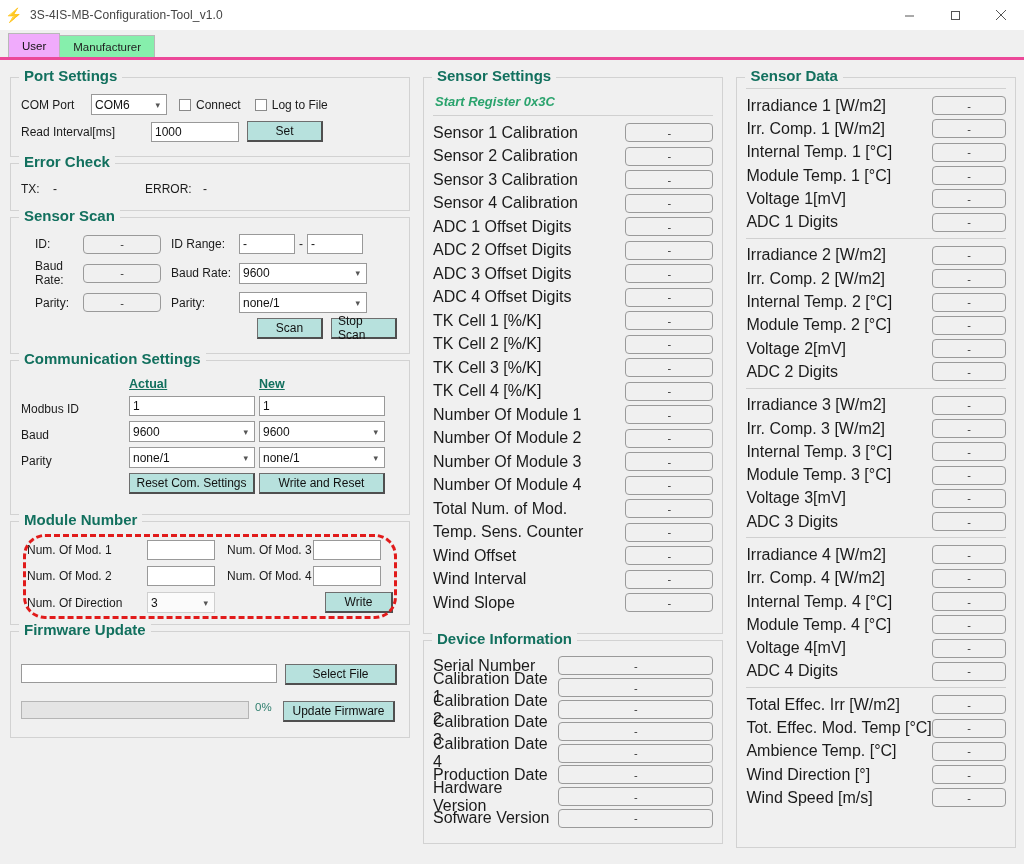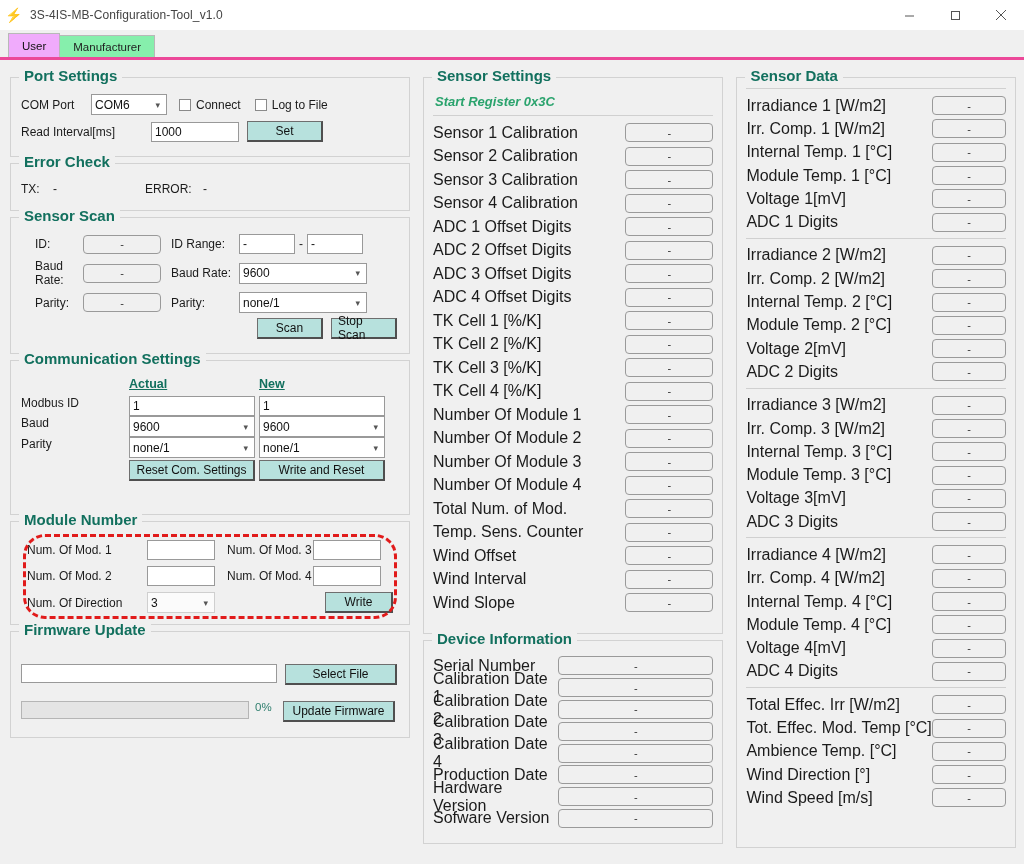--- a/index.html
+++ b/index.html
@@ -175,21 +175,21 @@
   .lbl-w { width: 66px; }
 
   .ec-row { display: flex; align-items: center; font-size: 12px; margin-top: 4px; }
 
   .ss-grid { margin-top: 2px; }
   .ss-row { display: flex; align-items: center; margin-bottom: 5px; }
   .ss-l1 { width: 62px; font-size: 12px; }
   .ss-l2 { width: 78px; font-size: 12px; }
 
   .cs-head { display: flex; margin-top: 2px; }
-  .cs-row { display: flex; align-items: flex-start; }
+  .cs-row { display: flex; align-items: flex-end; margin-bottom: 5px; }
   .cs-lab { width: 108px; font-size: 12px; }
   .uline { text-decoration: underline; font-weight: bold; color: #12705e; font-size: 12.5px; }
 
   .mn-wrap { position: relative; padding: 6px 6px 4px 6px; }
   .redbox {
     position: absolute;
     left: 2px; top: 0px; right: 2px; bottom: 0px;
     border: 3px dashed #e11b1b;
     border-radius: 22px;
     pointer-events: none;

